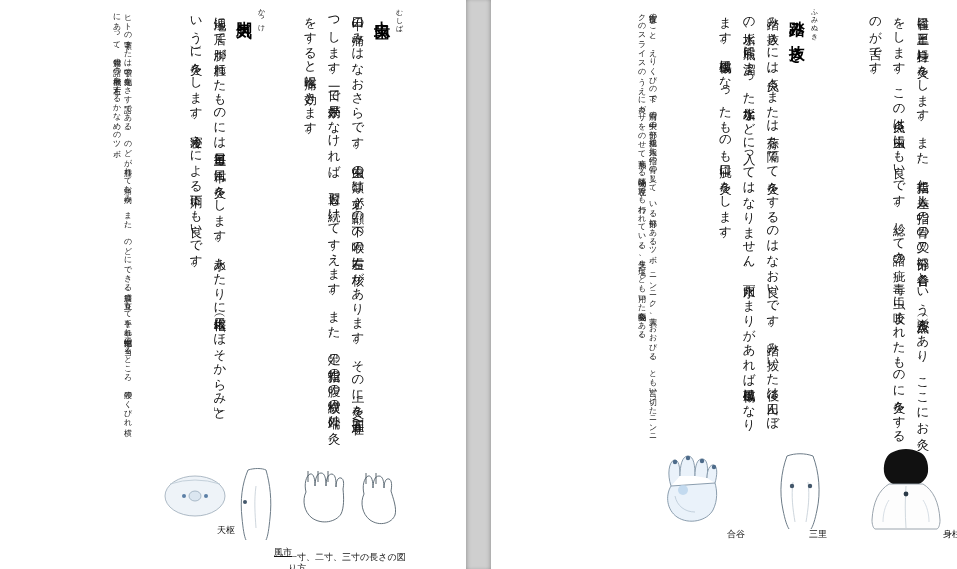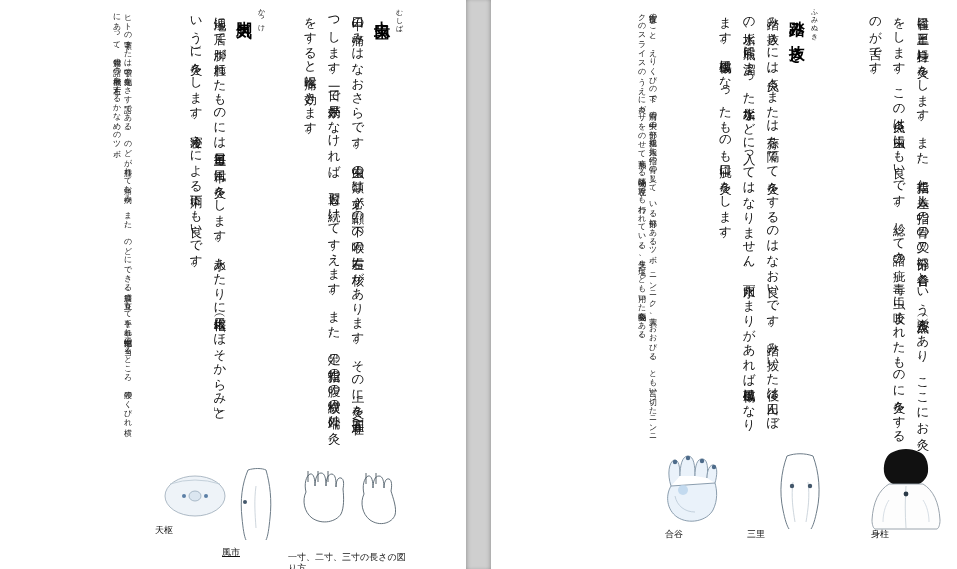--- a/index.html
+++ b/index.html
@@ -50,21 +50,21 @@
     font-family:"DejaVu Serif","Liberation Serif",serif;
     font-size:7px;
     color:#222;
     letter-spacing:0;
   }
   .caption{
     position:absolute;
     font-family:"DejaVu Serif","Liberation Serif",serif;
     font-size:9px;
     color:#111;
-    text-align:left;
+    text-align:right;
   }
   .fig{position:absolute;}
   .fig svg{display:block;}
 </style>
 </head>
 <body>
 
 <div class="spread">
 
   <div class="page left">

